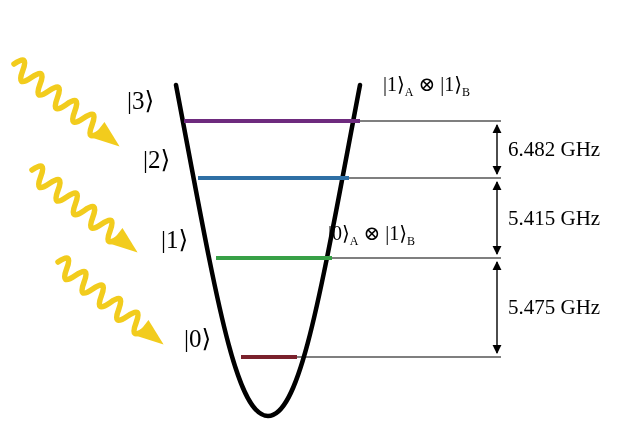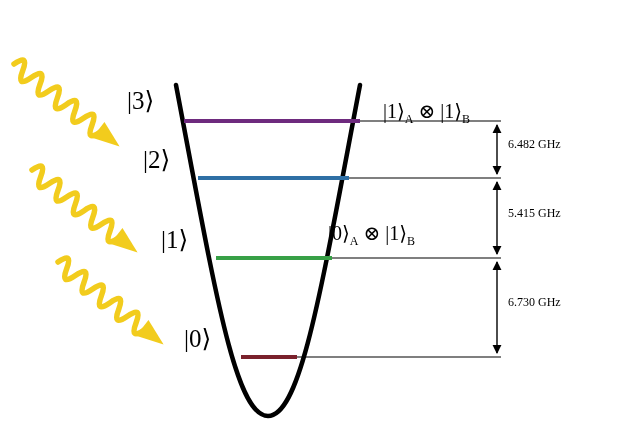--- a/index.html
+++ b/index.html
@@ -11,21 +11,21 @@
     overflow: hidden;
     font-family: "Liberation Serif", "DejaVu Serif", serif;
     color: #000000;
   }
   #diagram-svg { position: absolute; left: 0; top: 0; }
   .label { position: absolute; white-space: nowrap; }
   .ket { font-size: 25px; }
   .product { font-size: 20px; }
   .product sub { font-size: 12px; line-height: 0; }
   .otimes { padding: 0 5px; }
-  .freq { font-size: 12px; }
+  .freq { font-size: 21px; }
 </style>
 </head>
 <body>
 
 <div id="stage">
 
   <svg id="diagram-svg" width="640" height="440" viewBox="0 0 640 440">
     <defs>
       <marker id="ah" viewBox="0 0 10 10" refX="9" refY="5" markerWidth="6.5" markerHeight="6.5" orient="auto-start-reverse">
         <path d="M0,0 L10,5 L0,10 z" fill="#000000"></path>
@@ -60,24 +60,24 @@
       <path d="M0,0 Q5.5,-18 11,0 T22,0 T33,0 T44,0 T55,0 T66,0 T77,0 T88,0 T99,0 T110,0" fill="none" stroke-width="5.5" stroke-linecap="round" stroke="#F2CC1D"></path>
       <polygon points="107,-10 134,0 107,10" fill="#F2CC1D"></polygon>
     </g>
   </svg>
 
   <div class="label ket" style="left:127px; top:86px">|3⟩</div>
   <div class="label ket" style="left:143px; top:145px">|2⟩</div>
   <div class="label ket" style="left:161px; top:225px">|1⟩</div>
   <div class="label ket" style="left:184px; top:324px">|0⟩</div>
 
-  <div class="label product" style="left:383px; top:99px">
+  <div class="label product" style="left:383px; top:72px">
     <span>|1⟩</span><sub>A</sub><span class="otimes">⊗</span><span>|1⟩</span><sub>B</sub>
   </div>
   <div class="label product" style="left:328px; top:221px">
     <span>|0⟩</span><sub>A</sub><span class="otimes">⊗</span><span>|1⟩</span><sub>B</sub>
   </div>
 
   <div class="label freq" style="left:508px; top:137px">6.482 GHz</div>
   <div class="label freq" style="left:508px; top:206px">5.415 GHz</div>
-  <div class="label freq" style="left:508px; top:295px">6.730 GHz</div>
+  <div class="label freq" style="left:508px; top:295px">5.475 GHz</div>
 
 </div>
 
 </body></html>

